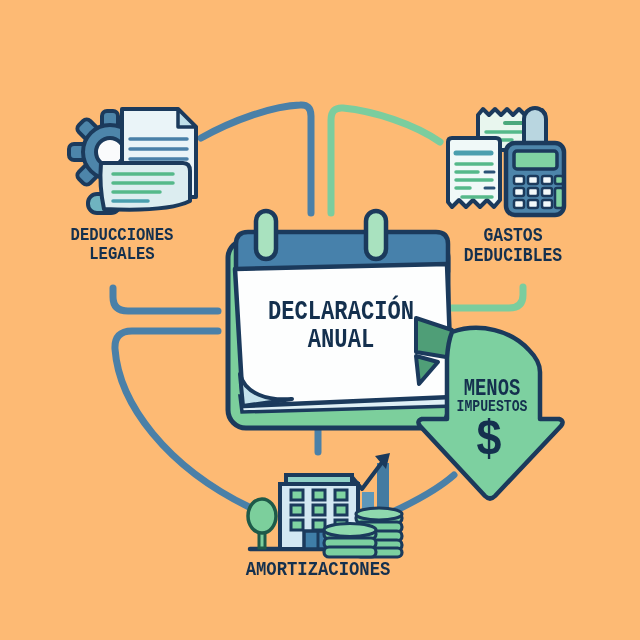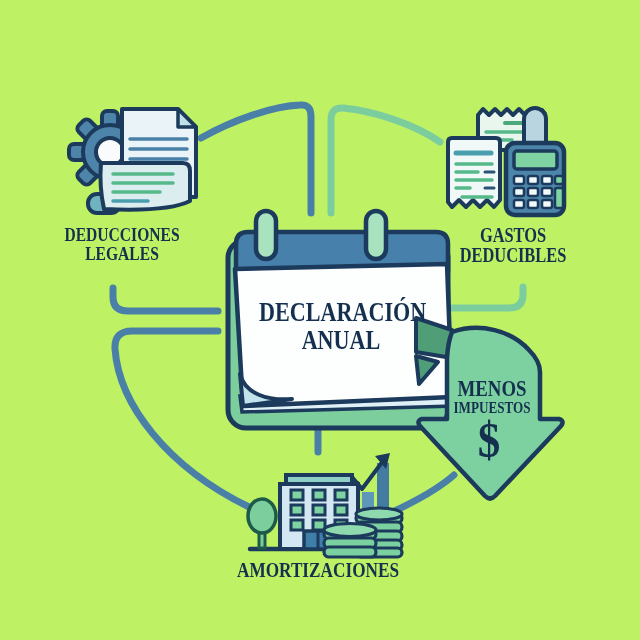--- a/index.html
+++ b/index.html
@@ -1,19 +1,19 @@
 <!DOCTYPE html>
 <html><head>
 <meta charset="utf-8">
 <style>
   html,body{margin:0;padding:0;}
   .canvas{
     position:relative;width:640px;height:640px;overflow:hidden;
-    background:#bef264;
-    font-family:Liberation Serif, serif;
+    background:#fdba74;
+    font-family:Liberation Mono, monospace;
   }
   svg{position:absolute;left:0;top:0;}
   .label{
     position:absolute;
     font-weight:700;
     color:#14304e;
     text-align:center;
     white-space:pre-line;
     transform:scaleX(0.82);
     line-height:0.98;

